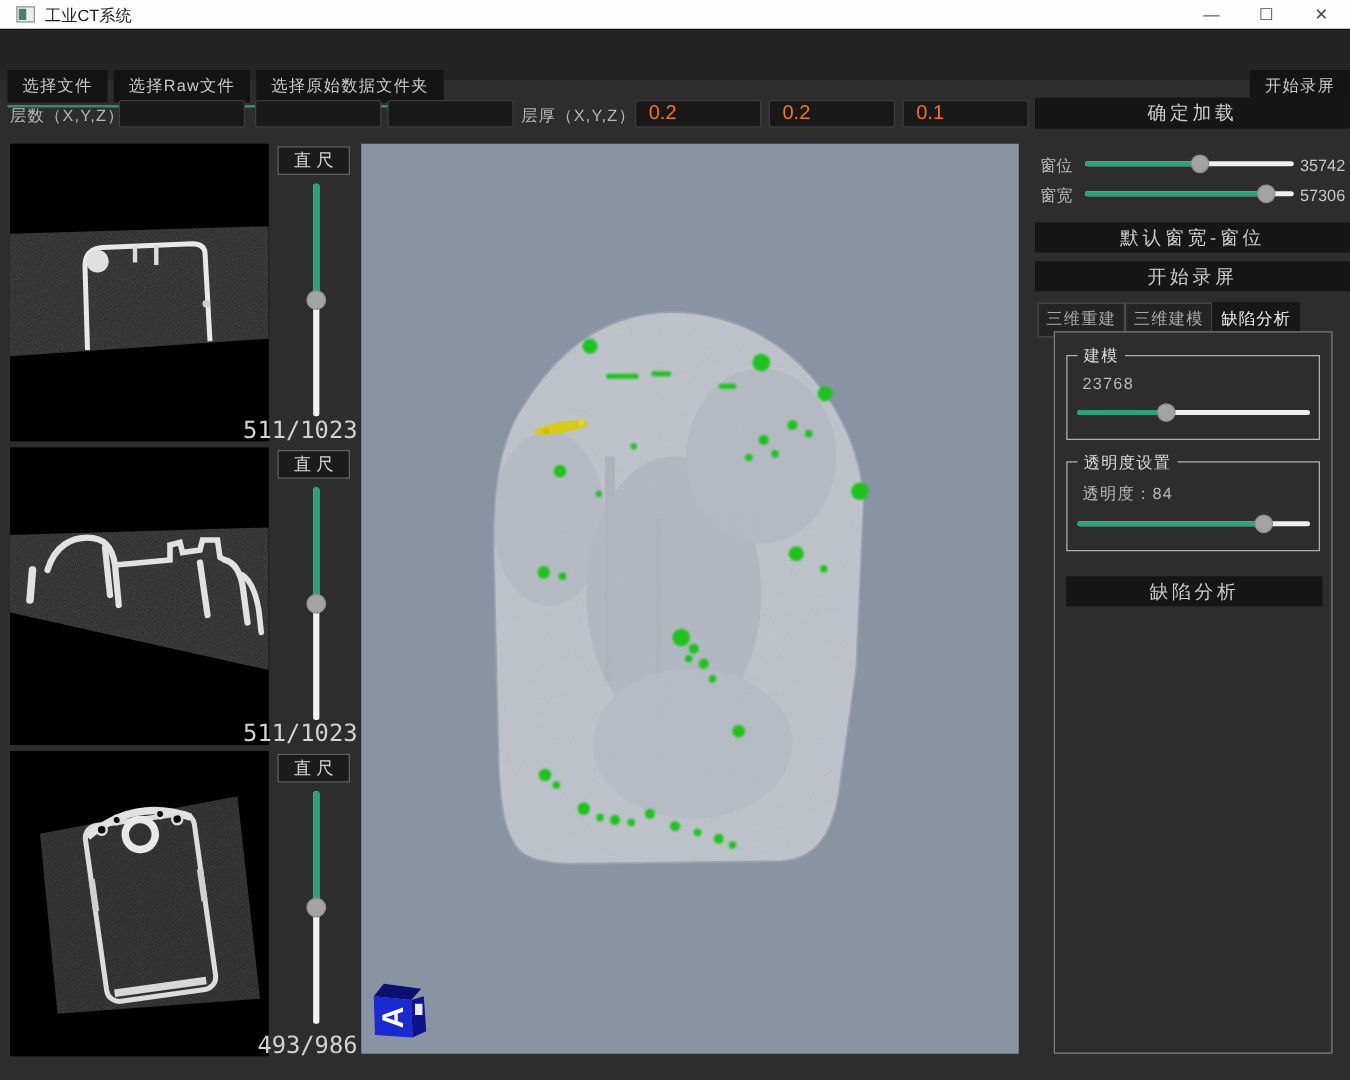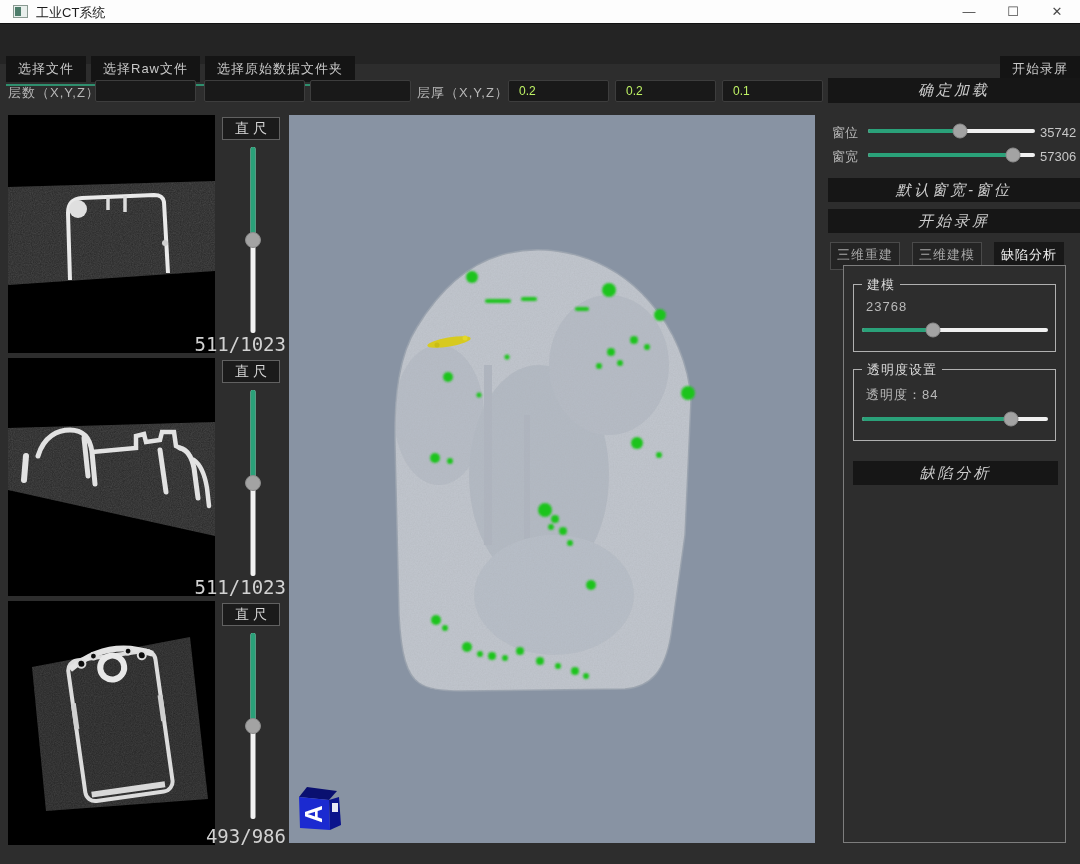--- a/index.html
+++ b/index.html
@@ -16,35 +16,35 @@
   .win-min { right:88px; } .win-max { right:44px; } .win-close { right:0; }
 
   
   .toolbar-strip { position:absolute; left:0; top:24px; width:1080px; height:40px; background:#242424; }
   .toolbar-group { position:absolute; left:6px; top:32px; display:flex; gap:5px; border-bottom:2px solid #2f8f6e; padding-bottom:2px; }
   .tb-btn { background:#141414; border:none; color:#c9c9c9; font-size:13px; padding:4px 12px; letter-spacing:1px; }
   .record-wrap { position:absolute; right:0; top:32px; border-bottom:2px solid #2f8f6e; padding-bottom:2px; }
 
   
   .param-label { position:absolute; top:84px; font-size:13px; color:#b8b8b8; letter-spacing:1px; }
-  .field { position:absolute; top:80px; width:101px; height:22px; background:#191919; border:1px solid #3d3d3d; border-radius:2px; color:#bef264; font-size:12px; padding-left:10px; outline:none; }
-
-  
-  .panel-btn { position:absolute; left:828px; width:252px; background:#161616; border:none; color:#cccccc; font-size:15px; letter-spacing:3px; text-align:center;font-style:italic; }
+  .field { position:absolute; top:80px; width:101px; height:22px; background:#191919; border:1px solid #3d3d3d; border-radius:2px; color:#f97316; font-size:16px; padding-left:10px; outline:none; }
+
+  
+  .panel-btn { position:absolute; left:828px; width:252px; background:#161616; border:none; color:#cccccc; font-size:15px; letter-spacing:3px; text-align:center; }
 
   
   .hslider { position:absolute; height:14px; }
   .hs-track { position:absolute; left:0; right:0; top:5px; height:4px; background:#f0f0f0; border-radius:2px; }
   .hs-fill  { position:absolute; left:0; top:5px; height:4px; background:#2aa179; border-radius:2px; }
   .hs-handle{ position:absolute; top:7px; width:15px; height:15px; border-radius:50%; background:#a3a3a3; border:1px solid #8b8b8b; transform:translate(-50%,-50%); }
   .sl-label { position:absolute; font-size:13px; color:#b8b8b8; }
   .sl-value { position:absolute; font-size:13px; color:#c7c7c7; }
 
   
-  .tabstrip { position:absolute; left:830px; top:242px; display:flex; gap:12px; }
+  .tabstrip { position:absolute; left:830px; top:242px; display:flex; gap:0; }
   .tab { font-size:13px; padding:3px 6px; letter-spacing:1px; }
   .tab.inactive { background:#242424; border:1px solid #4a4a4a; color:#a8a8a8; }
   .tab.active { background:#181818; color:#f2f2f2; border:1px solid #181818; border-bottom:3px solid #35a17b; }
   .tabpage { position:absolute; left:843px; top:265px; width:223px; height:578px; border:1px solid #7d7d7d; background:#2d2d2d;padding-left:30px; }
 
   
   .gbox { position:absolute; border:1px solid #b0b0b0; background:#2d2d2d; }
   .gbox-legend { position:absolute; top:-9px; left:8px; background:#2d2d2d; padding:0 5px; font-size:13px; color:#dcdcdc; letter-spacing:1px; }
   .gbox-text { position:absolute; left:12px; font-size:13px; color:#b9b9b9; letter-spacing:1px; }
 

